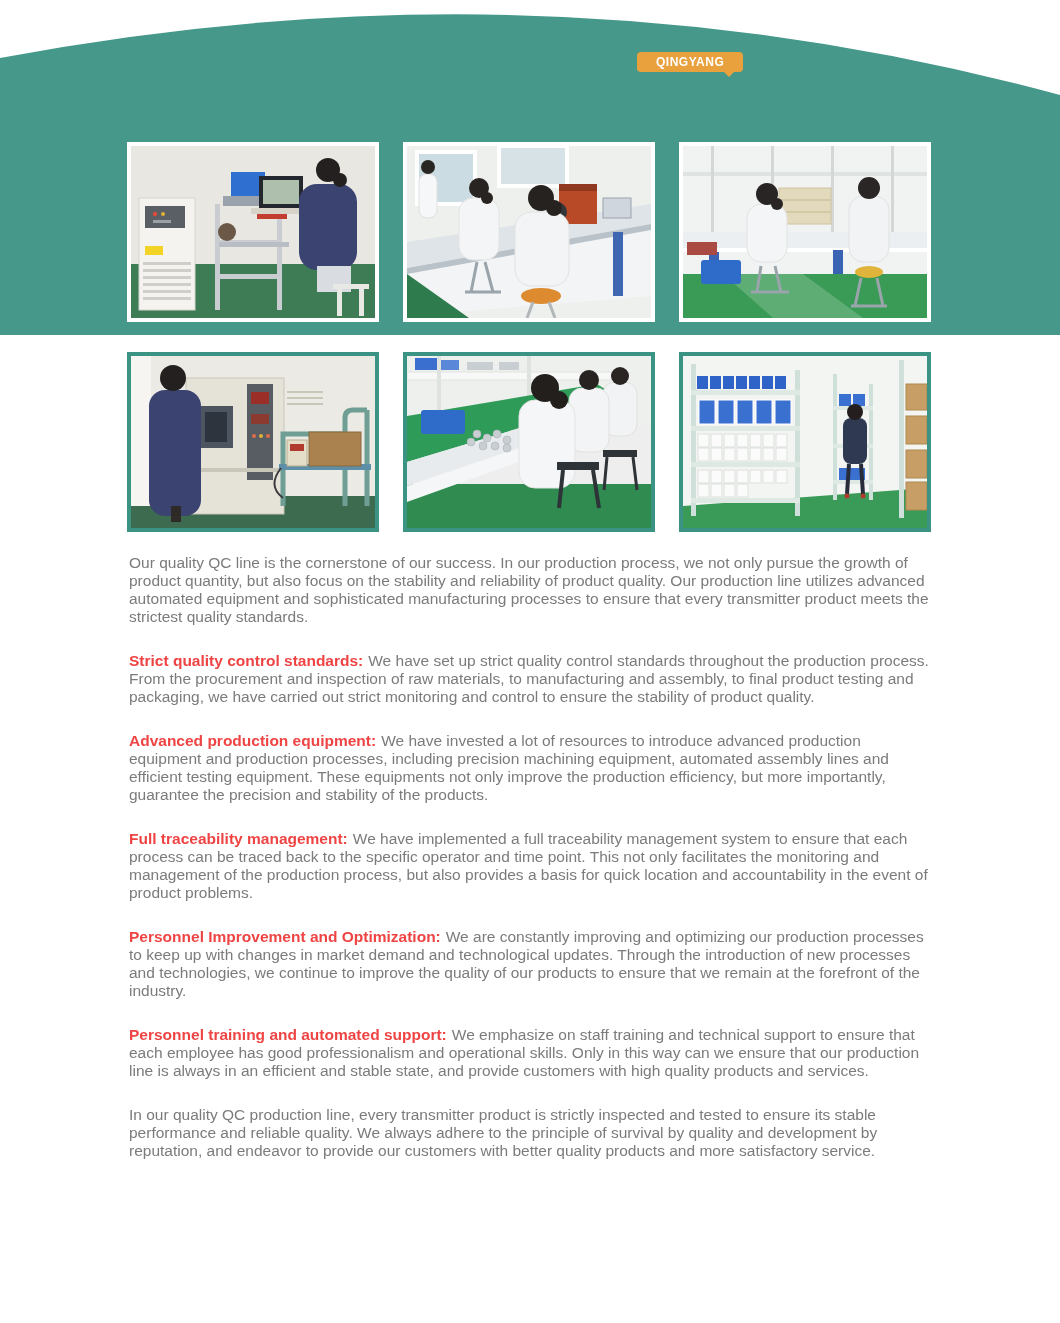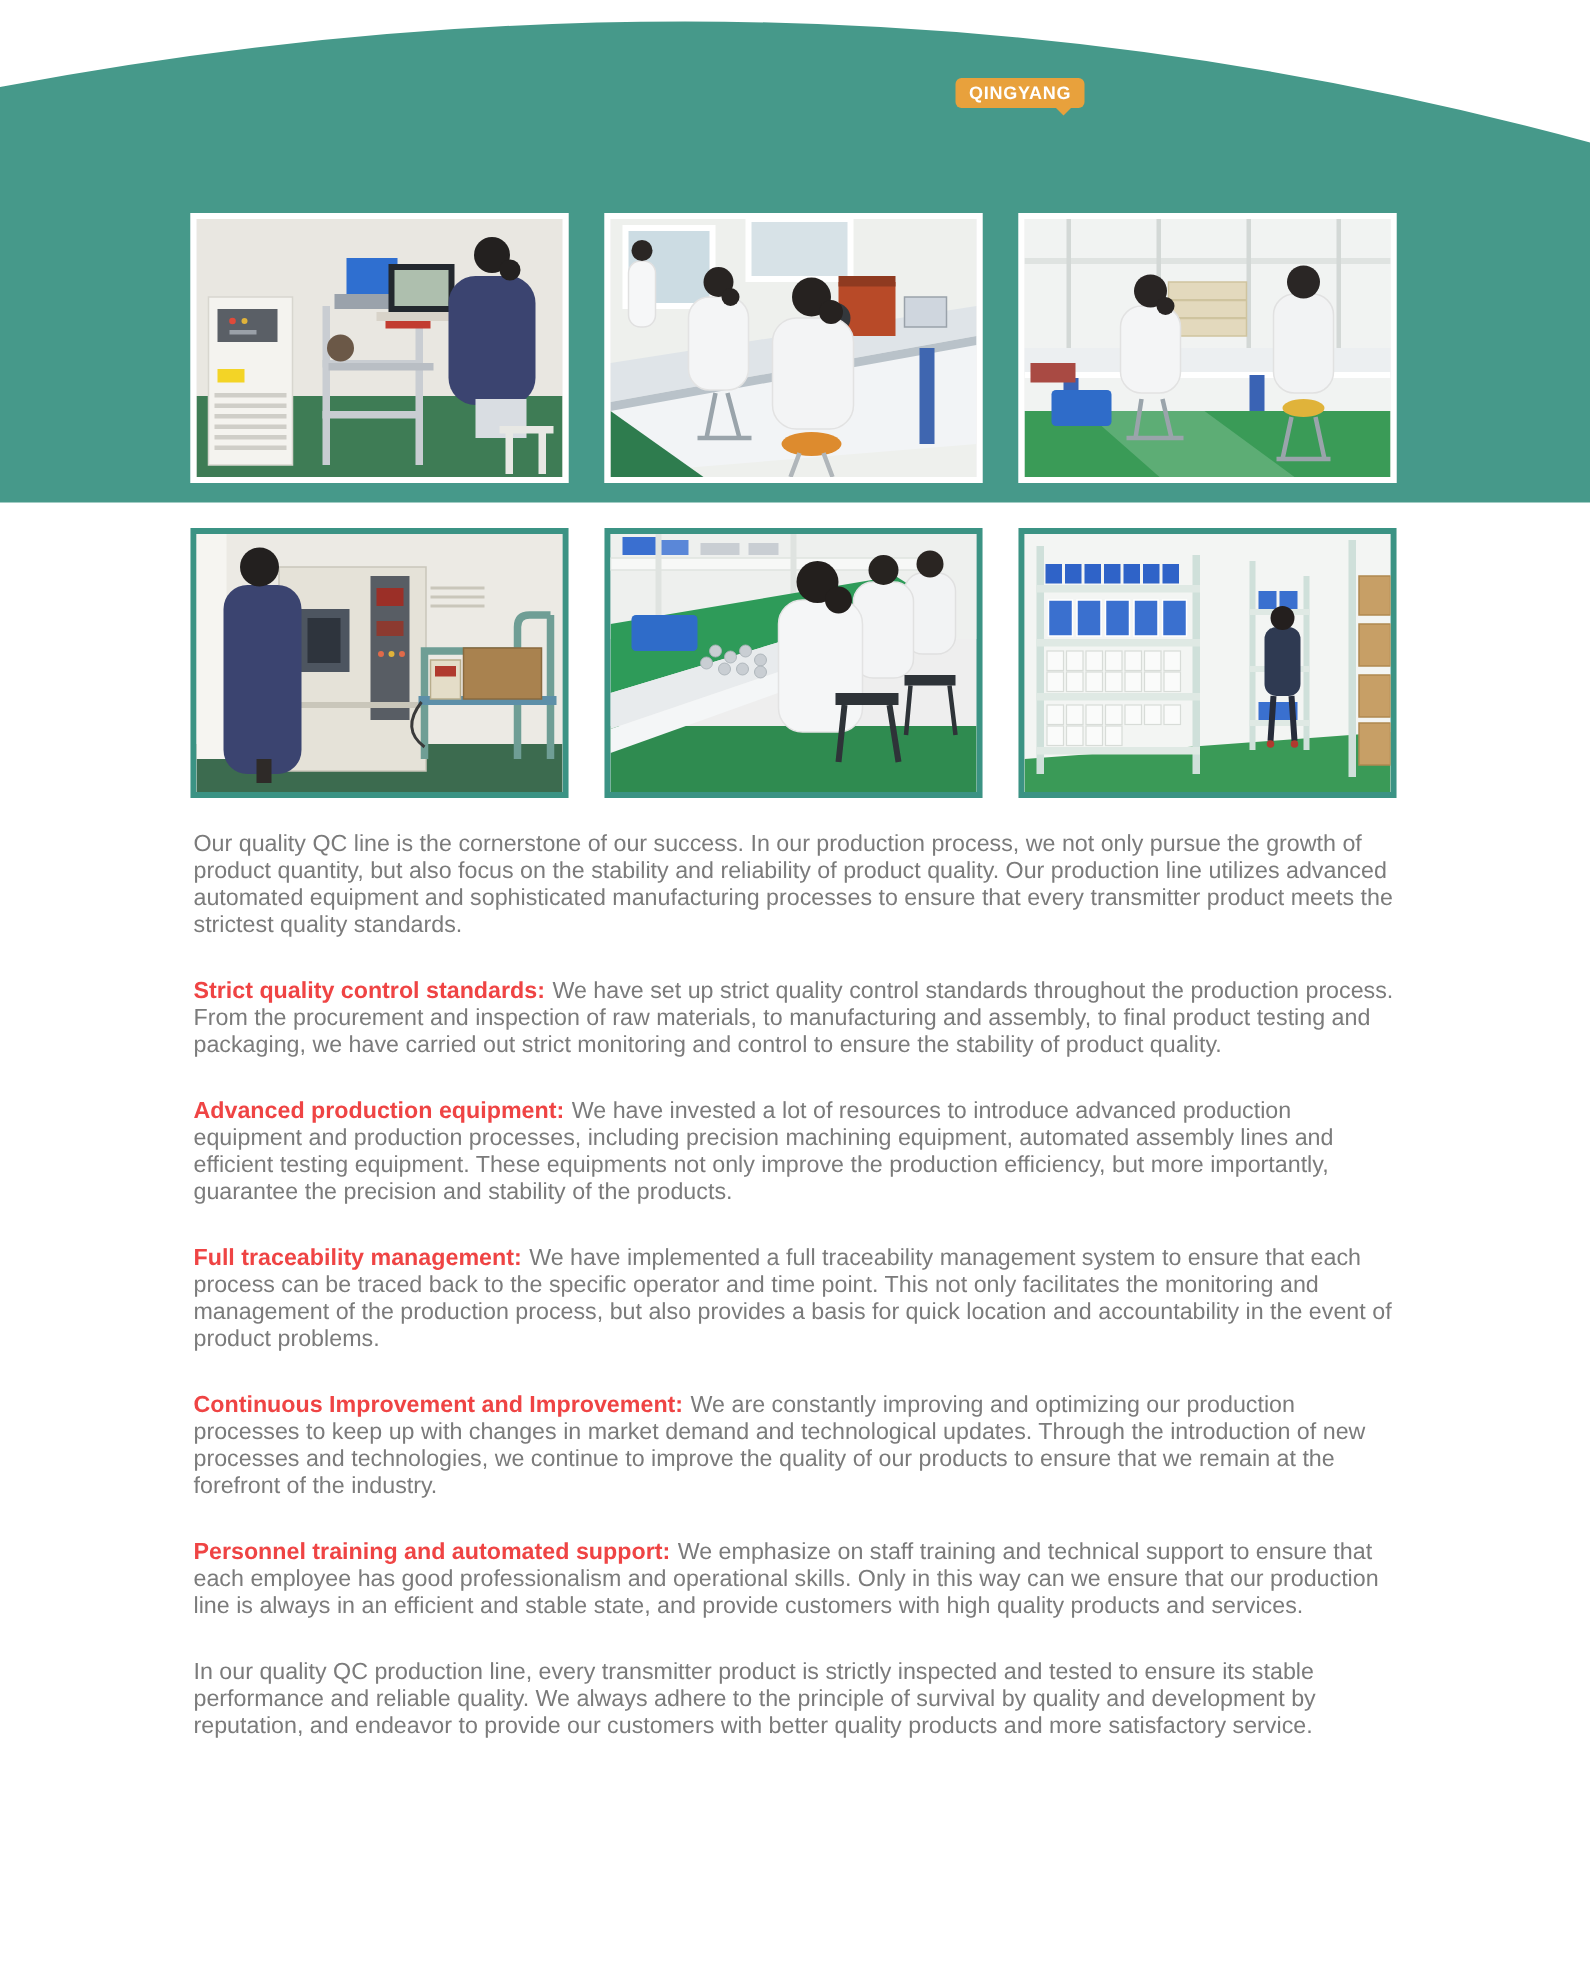--- a/index.html
+++ b/index.html
@@ -4,21 +4,21 @@
 <style>
   html,body{margin:0;padding:0;background:#ffffff;}
   body{width:1060px;font-family:"Liberation Sans","DejaVu Sans",sans-serif;-webkit-hyphens:auto;hyphens:auto;}
 
   
   .hero{position:relative;height:335px;background:#46998a;overflow:hidden;}
   .hero-cap{position:absolute;top:0;left:0;width:1060px;height:100px;display:block;}
   .hero-title{position:absolute;top:64px;left:0;width:100%;text-align:center;margin:0;
               color:#ffffff;font-size:37px;font-weight:400;letter-spacing:1px;}
   .badge{position:absolute;top:52px;left:calc(50% + 107px);background:#e8a13c;color:#ffffff;
-         font-size:12px;font-weight:bold;letter-spacing:.5px;padding:3px 9px;border-radius:4px;}
+         font-size:12px;font-weight:bold;letter-spacing:.5px;padding:3px 19px;border-radius:4px;}
   .badge::after{content:"";position:absolute;bottom:-5px;right:9px;width:0;height:0;
                 border-left:5px solid transparent;border-right:5px solid transparent;
                 border-top:5px solid #e8a13c;}
 
   
   .row1{position:absolute;top:142px;left:127px;display:flex;gap:24px;}
   .row2{margin:17px 0 0 127px;display:flex;gap:24px;}
   .photo{width:252px;height:180px;box-sizing:border-box;background:#eee;}
   .row1 .photo{border:4px solid #ffffff;}
   .row2 .photo{border:4px solid #3b9384;}
@@ -287,16 +287,16 @@
       </g>
     </svg>
   </figure>
 </div>
 
 <article class="article">
   <p><span class="lead"></span><span>Our quality QC line is the cornerstone of our success. In our production process, we not only pursue the growth of product quantity, but also focus on the stability and reliability of product quality. Our production line utilizes advanced automated equipment and sophisticated manufacturing processes to ensure that every transmitter product meets the strictest quality standards.</span></p>
   <p><span class="lead">Strict quality control standards:</span><span>We have set up strict quality control standards throughout the production process. From the procurement and inspection of raw materials, to manufacturing and assembly, to final product testing and packaging, we have carried out strict monitoring and control to ensure the stability of product quality.</span></p>
   <p><span class="lead">Advanced production equipment:</span><span>We have invested a lot of resources to introduce advanced production equipment and production processes, including precision machining equipment, automated assembly lines and efficient testing equipment. These equipments not only improve the production efficiency, but more importantly, guarantee the precision and stability of the products.</span></p>
   <p><span class="lead">Full traceability management:</span><span>We have implemented a full traceability management system to ensure that each process can be traced back to the specific operator and time point. This not only facilitates the monitoring and management of the production process, but also provides a basis for quick location and accountability in the event of product problems.</span></p>
-  <p><span class="lead">Continuous Improvement and Improvement:</span><span>We are constantly improving and optimizing our production processes to keep up with changes in market demand and technological updates. Through the introduction of new processes and technologies, we continue to improve the quality of our products to ensure that we remain at the forefront of the industry.</span></p>
+  <p><span class="lead">Personnel Improvement and Optimization:</span><span>We are constantly improving and optimizing our production processes to keep up with changes in market demand and technological updates. Through the introduction of new processes and technologies, we continue to improve the quality of our products to ensure that we remain at the forefront of the industry.</span></p>
   <p><span class="lead">Personnel training and automated support:</span><span>We emphasize on staff training and technical support to ensure that each employee has good professionalism and operational skills. Only in this way can we ensure that our production line is always in an efficient and stable state, and provide customers with high quality products and services.</span></p>
   <p><span class="lead"></span><span>In our quality QC production line, every transmitter product is strictly inspected and tested to ensure its stable performance and reliable quality. We always adhere to the principle of survival by quality and development by reputation, and endeavor to provide our customers with better quality products and more satisfactory service.</span></p>
 </article>
 
 </body></html>

